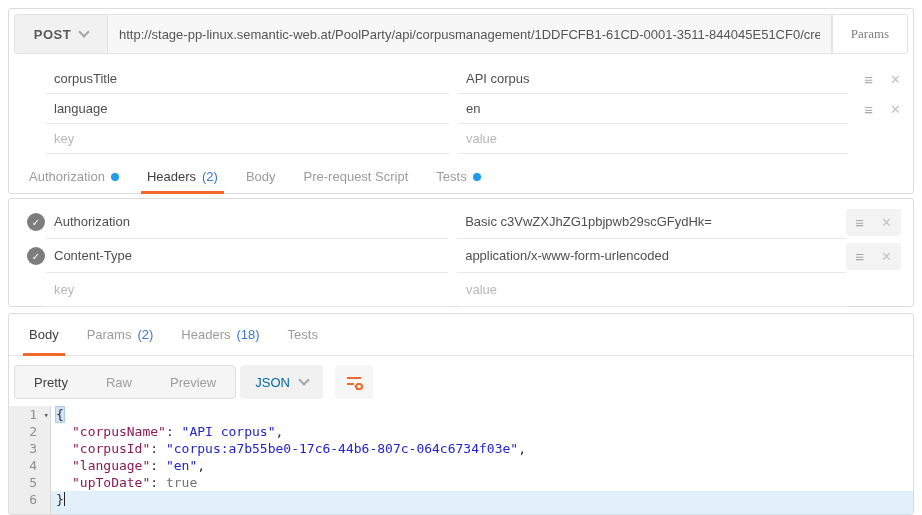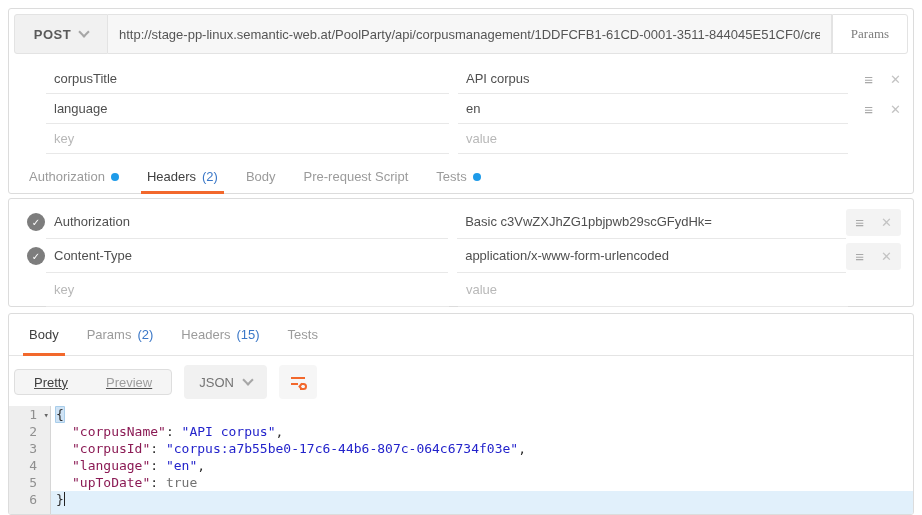--- a/index.html
+++ b/index.html
@@ -58,25 +58,25 @@
   .tab{height:100%;display:flex;align-items:center;gap:6px;padding:0 6px;margin-right:16px;
     color:var(--muted);cursor:pointer;position:relative;white-space:nowrap;}
   .tab.active{color:#3f3f3f;}
   .tab.active::after{content:"";position:absolute;left:0;right:0;bottom:-1px;height:3px;background:var(--orange);}
   .tab .count{color:var(--count-blue);}
   .dot{width:8px;height:8px;border-radius:50%;background:var(--dot-blue);}
 
   
   .resp-tabs{height:42px;border-bottom:1px solid #e4e4e4;}
   .toolbar{display:flex;align-items:center;margin:8px 0 0 5px;height:36px;}
-  .seg-group{display:flex;height:26px;border:1px solid #dedede;border-radius:4px;background:#f5f5f5;overflow:hidden;text-decoration:underline;}
+  .seg-group{display:flex;height:34px;border:1px solid #dedede;border-radius:4px;background:#f5f5f5;overflow:hidden;}
   .seg{display:flex;align-items:center;padding:0 19px;color:#9e9e9e;cursor:pointer;}
   .seg.active{color:#3f3f3f;}
-  .fmt-btn{margin-left:12px;height:34px;background:#f1f1f1;border-radius:4px;display:flex;
-    align-items:center;gap:10px;padding:0 15px;color:#737373;cursor:pointer;}
+  .fmt-btn{margin-left:4px;height:34px;background:#f1f1f1;border-radius:4px;display:flex;
+    align-items:center;gap:10px;padding:0 15px;color:#0369a1;cursor:pointer;}
   .wrap-btn{margin-left:12px;height:34px;width:38px;background:#f6f6f6;border-radius:4px;
     display:flex;align-items:center;justify-content:center;cursor:pointer;}
 
   
   .editor{margin-top:6px;font-family:"DejaVu Sans Mono","Liberation Mono",monospace;font-size:13px;}
   .line{display:flex;line-height:17px;}
   .gutter-cell{width:42px;flex:none;background:#eeeeee;border-right:1px solid #d6d6d6;
     color:#8f8f8f;text-align:right;padding-right:13px;position:relative;}
   .fold{position:absolute;right:1px;top:1px;font-size:9px;color:#666;cursor:pointer;}
   .code{flex:1;white-space:pre;padding-left:5px;cursor:text;}
@@ -216,31 +216,34 @@
   <div class="tabs resp-tabs">
     <div class="tab active">
       <span>Body</span>
     </div>
     <div class="tab">
       <span>Params</span>
       <span class="count">(2)</span>
     </div>
     <div class="tab">
       <span>Headers</span>
-      <span class="count">(15)</span>
+      <span class="count">(18)</span>
     </div>
     <div class="tab">
       <span>Tests</span>
     </div>
   </div>
 
   <div class="toolbar">
     <div class="seg-group">
       <div class="seg active">
         <span>Pretty</span>
+      </div>
+      <div class="seg">
+        <span>Raw</span>
       </div>
       <div class="seg">
         <span>Preview</span>
       </div>
     </div>
     <div class="fmt-btn">
       <span>JSON</span>
       <span class="chev"></span>
     </div>
     <div class="wrap-btn">

